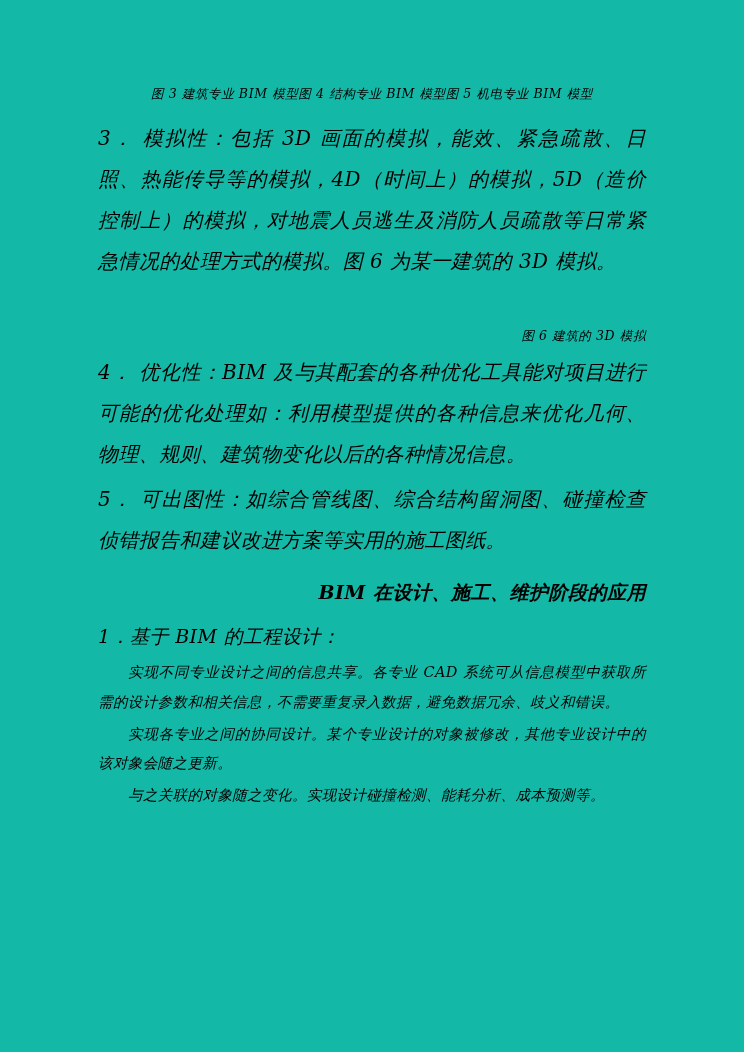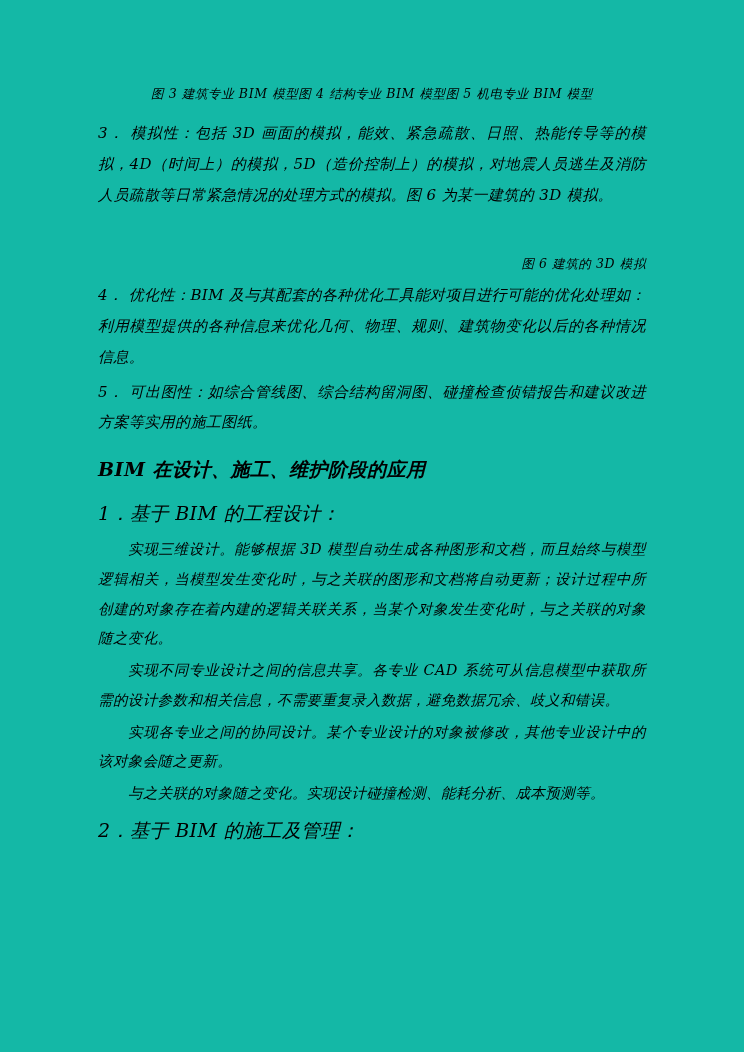--- a/index.html
+++ b/index.html
@@ -39,39 +39,40 @@
   .fig-caption {
     font-size: 12.5px;
     line-height: 1.6;
     letter-spacing: 0.6px;
     margin: 0 0 6px 0;
     text-align: right;
   }
 
   
   .para {
-    font-size: 15px;
+    font-size: 20px;
     line-height: 2.05;
     letter-spacing: 0.4px;
     margin: 4px 0 4px 0;
     text-align: justify;
     text-justify: inter-ideograph;
   }
 
   .spacer-img {
     height: 40px;
   }
 
   h2.section-title {
     font-family: "DejaVu Serif", "Liberation Serif", serif;
     font-size: 19px;
     font-weight: bold;
     letter-spacing: 0.5px;
     margin: 16px 0 10px 0;
     line-height: 1.6;
+    text-align: right;
   }
 
   .para-indent {
     font-size: 14.5px;
     line-height: 2.05;
     letter-spacing: 0.4px;
     margin: 0 0 2px 0;
     text-align: justify;
     text-justify: inter-ideograph;
     text-indent: 30px;
@@ -101,24 +102,22 @@
     <p class="fig-caption">图 6 建筑的 3D 模拟</p>
 
     <p class="para">4．    优化性：BIM 及与其配套的各种优化工具能对项目进行可能的优化处理如：利用模型提供的各种信息来优化几何、物理、规则、建筑物变化以后的各种情况信息。</p>
 
     <p class="para">5．    可出图性：如综合管线图、综合结构留洞图、碰撞检查侦错报告和建议改进方案等实用的施工图纸。</p>
 
     <h2 class="section-title">BIM 在设计、施工、维护阶段的应用</h2>
 
     <p class="para-sub">1．基于 BIM 的工程设计：</p>
 
-    <p class="para-indent">实现三维设计。能够根据 3D 模型自动生成各种图形和文档，而且始终与模型逻辑相关，当模型发生变化时，与之关联的图形和文档将自动更新；设计过程中所创建的对象存在着内建的逻辑关联关系，当某个对象发生变化时，与之关联的对象随之变化。</p>
 
     <p class="para-indent">实现不同专业设计之间的信息共享。各专业 CAD 系统可从信息模型中获取所需的设计参数和相关信息，不需要重复录入数据，避免数据冗余、歧义和错误。</p>
 
     <p class="para-indent">实现各专业之间的协同设计。某个专业设计的对象被修改，其他专业设计中的该对象会随之更新。</p>
 
     <p class="para-indent">与之关联的对象随之变化。实现设计碰撞检测、能耗分析、成本预测等。</p>
 
-    <p class="para-sub">2．基于 BIM 的施工及管理：</p>
 
   </div>
 </div>
 
 </body></html>

